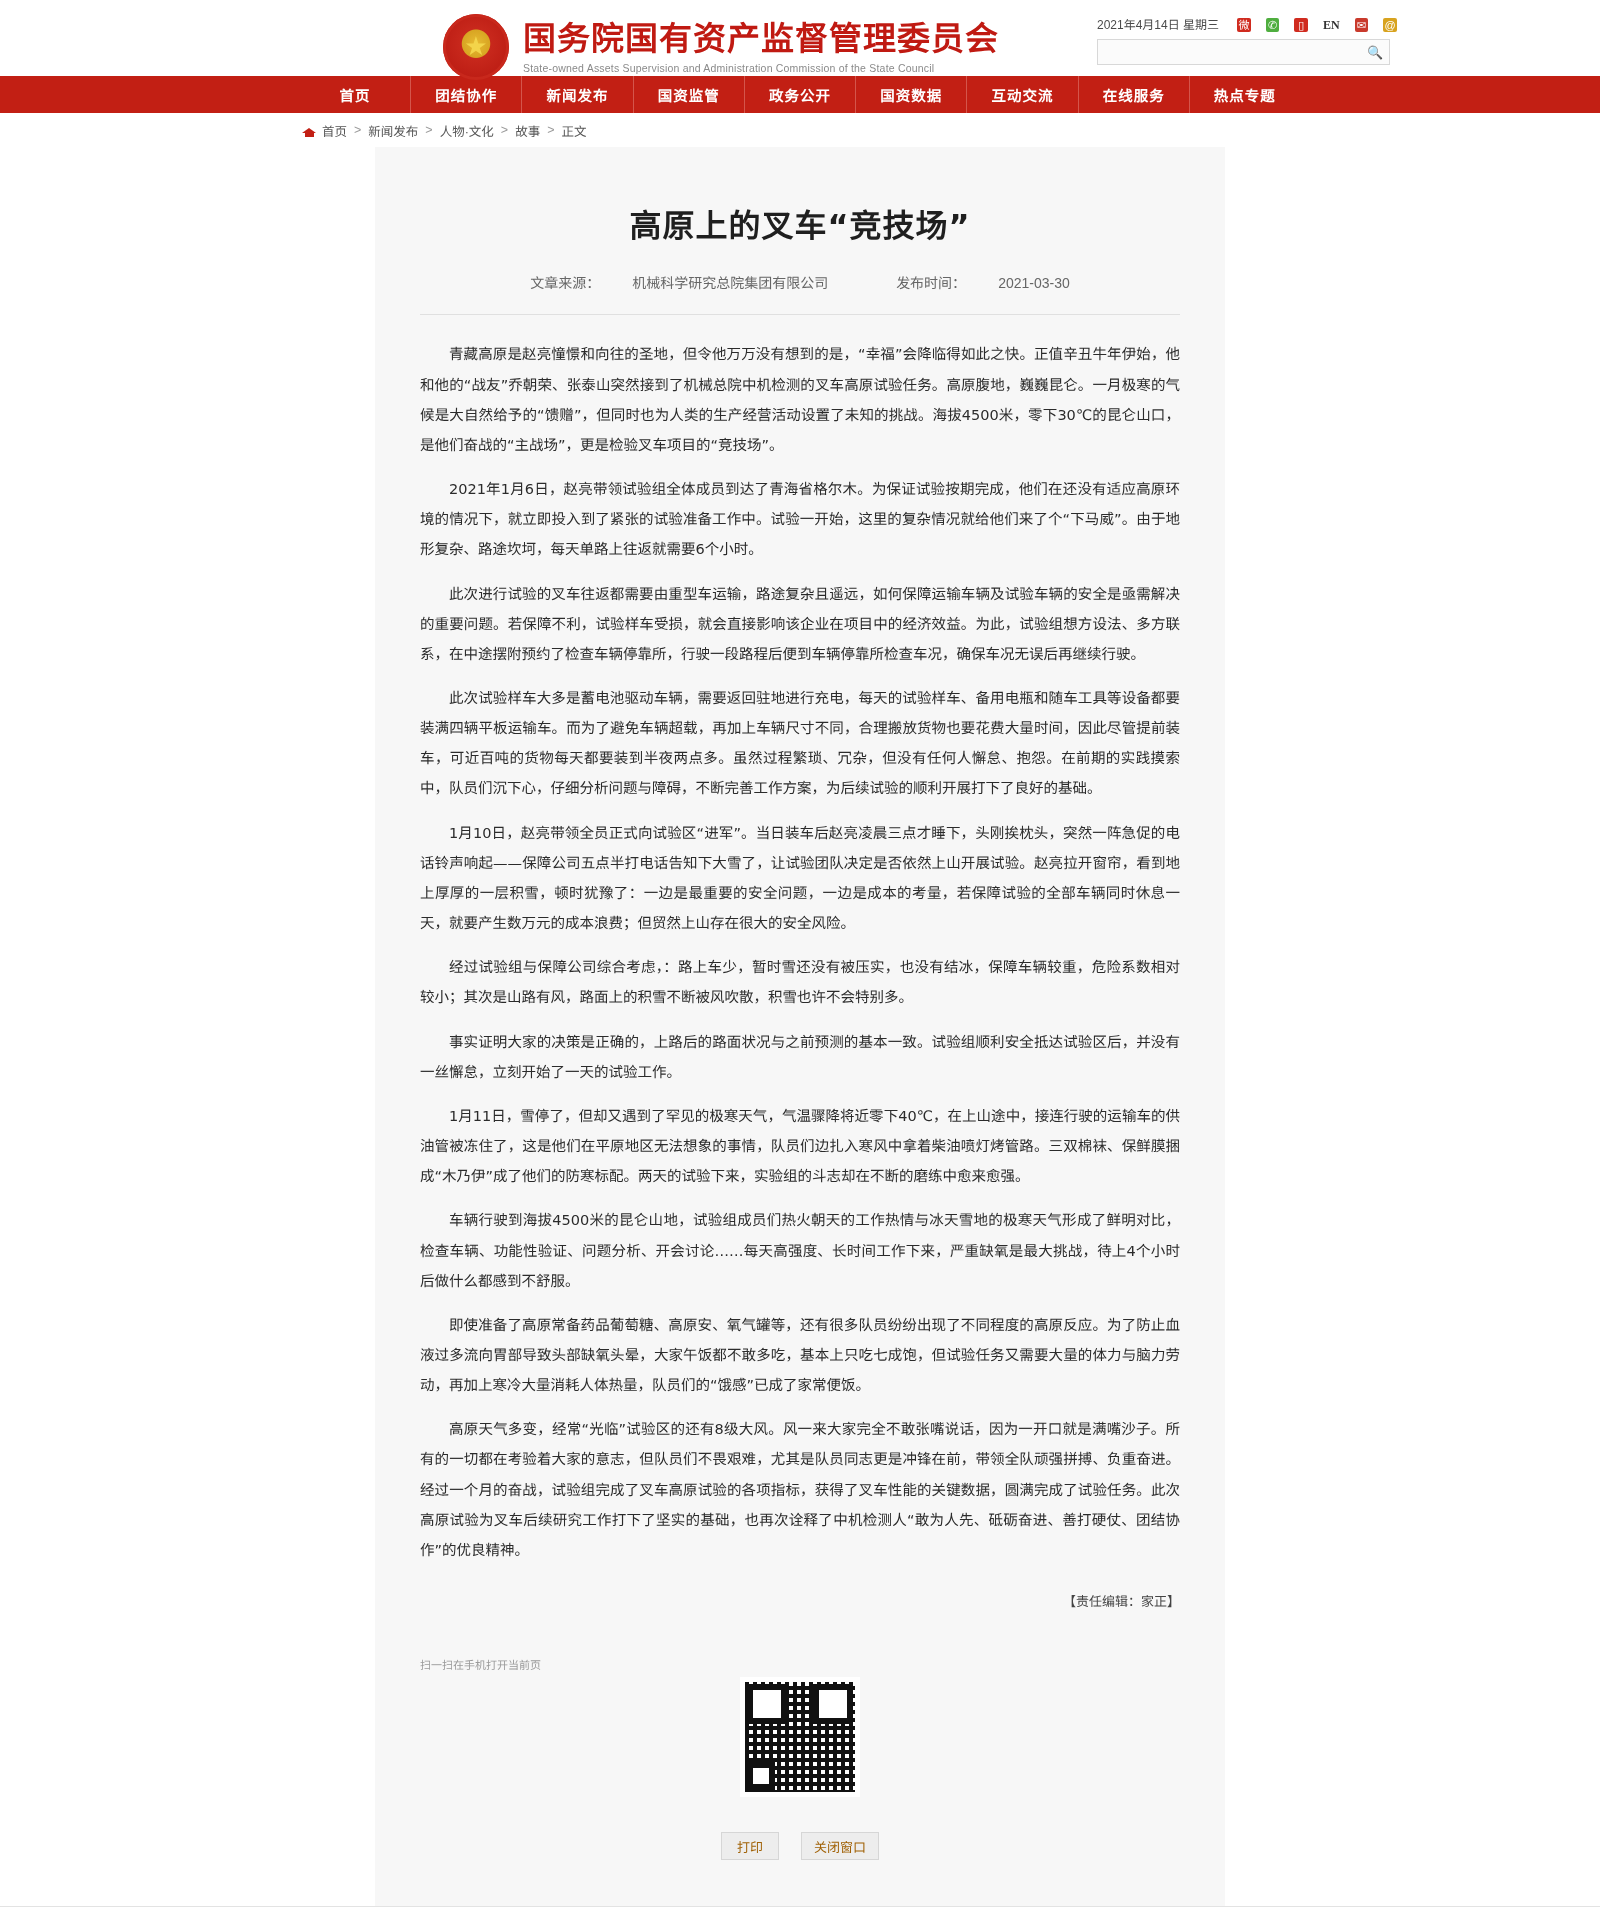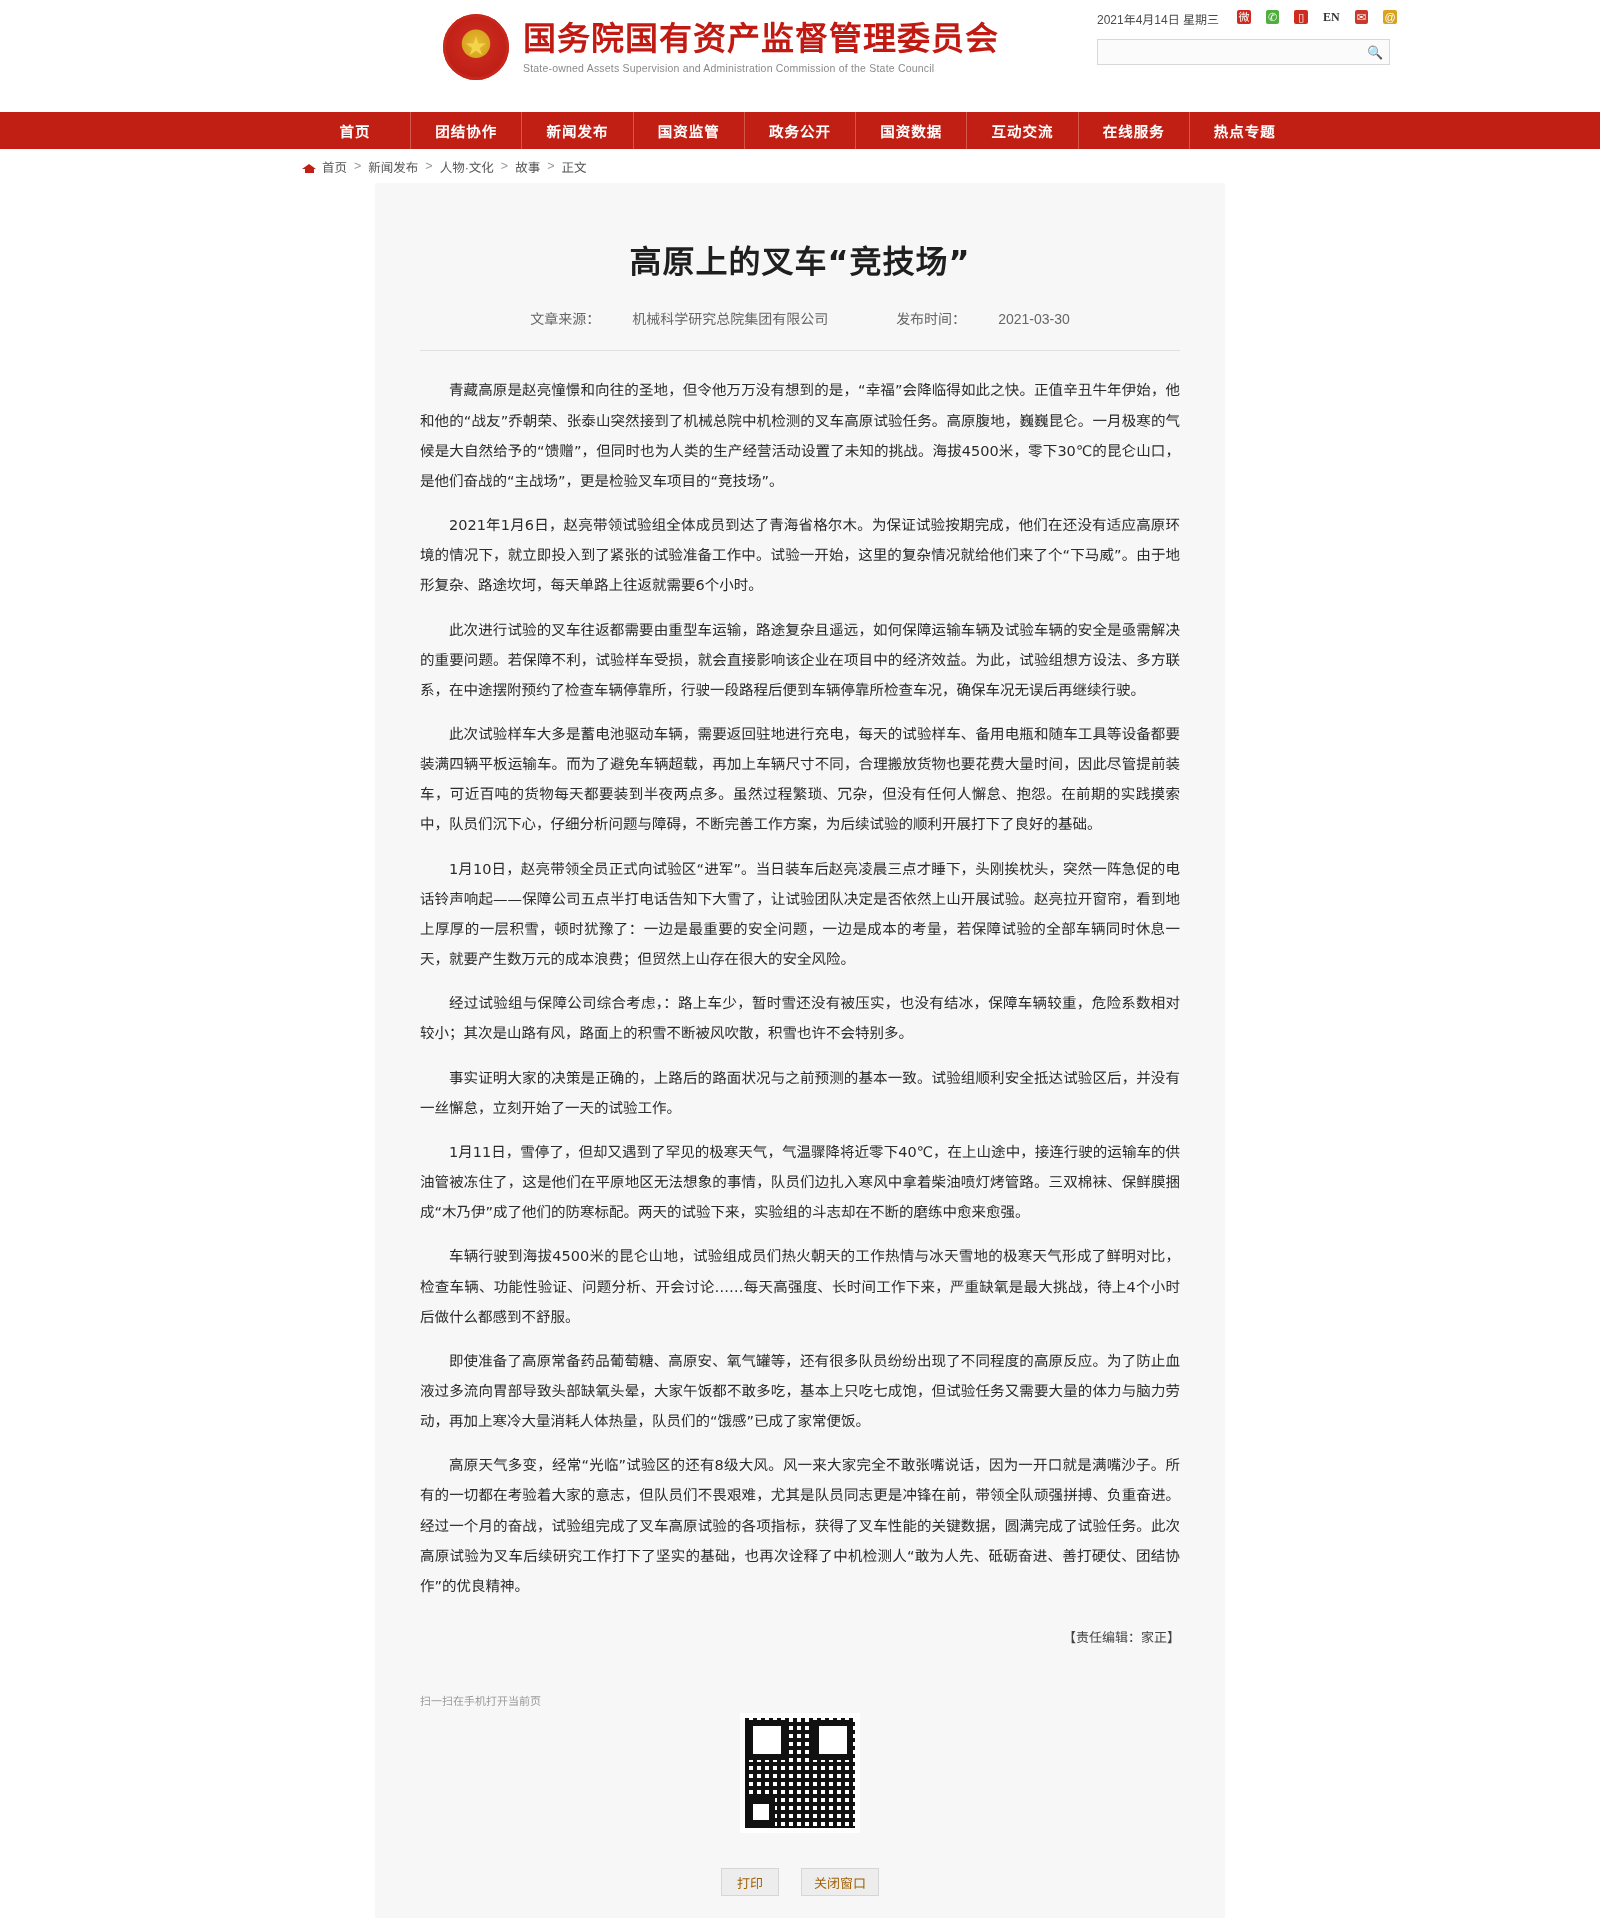--- a/index.html
+++ b/index.html
@@ -6,21 +6,21 @@
   html, body {
     margin: 0; padding: 0;
     background: #ffffff;
     font-family: "Liberation Sans", "DejaVu Sans", sans-serif;
   }
   body { width: 1600px; }
 
   
   .header {
     position: relative;
-    height: 112px;
+    height: 76px;
     background: #ffffff;
   }
   .header-inner {
     width: 1250px;
     margin: 0 auto;
     position: relative;
     height: 100px;
   }
   .logo-block {
     position: absolute;
@@ -65,21 +65,21 @@
   }
 
   .header-right {
     position: absolute;
     right: 28px;
     top: 10px;
     width: 300px;
   }
   .meta-row {
     display: flex;
-    align-items: flex-start;
+    align-items: flex-end;
     justify-content: flex-start;
     gap: 15px;
     font-size: 12px;
     color: #4a4a4a;
     height: 22px;
   }
   .meta-date { white-space: nowrap; margin-right: 3px; }
   .mini-icon {
     width: 17px; height: 14px;
     display: inline-flex;

